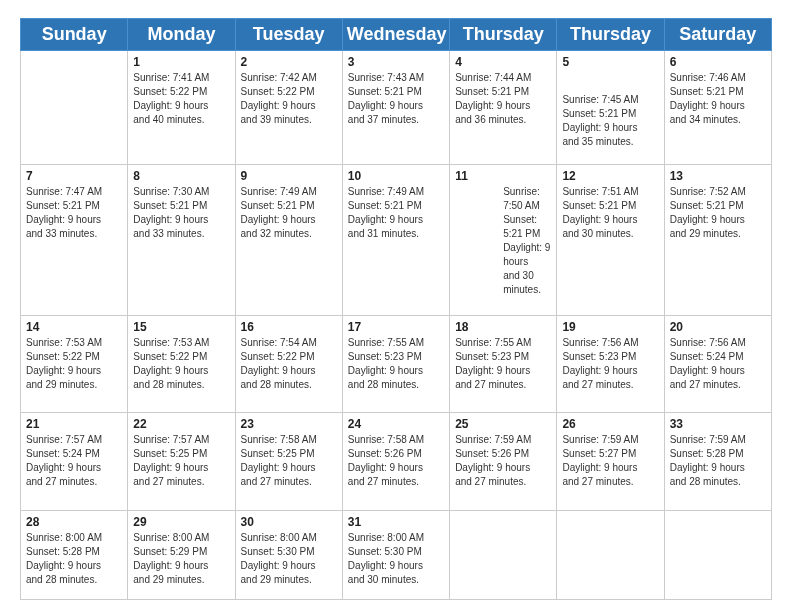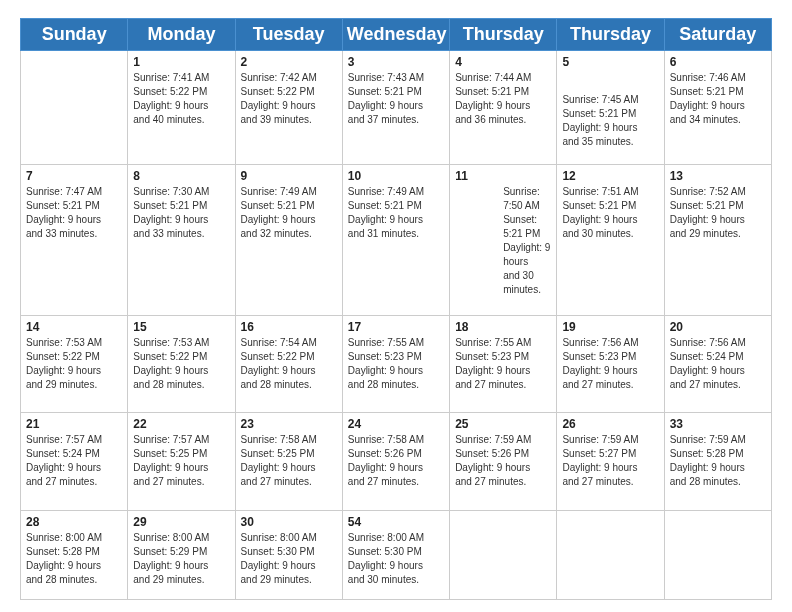--- a/index.html
+++ b/index.html
@@ -326,21 +326,21 @@
 and 29 minutes.</div>
           </td>
           <td>
             <div class="day-number">30</div>
             <div class="day-info" style="white-space: pre-line;">Sunrise: 8:00 AM
 Sunset: 5:30 PM
 Daylight: 9 hours
 and 29 minutes.</div>
           </td>
           <td>
-            <div class="day-number">54</div>
+            <div class="day-number">31</div>
             <div class="day-info" style="white-space: pre-line;">Sunrise: 8:00 AM
 Sunset: 5:30 PM
 Daylight: 9 hours
 and 30 minutes.</div>
           </td>
           <td class="empty-cell"></td>
           <td class="empty-cell"></td>
           <td class="empty-cell"></td>
         </tr>
       </tbody>

